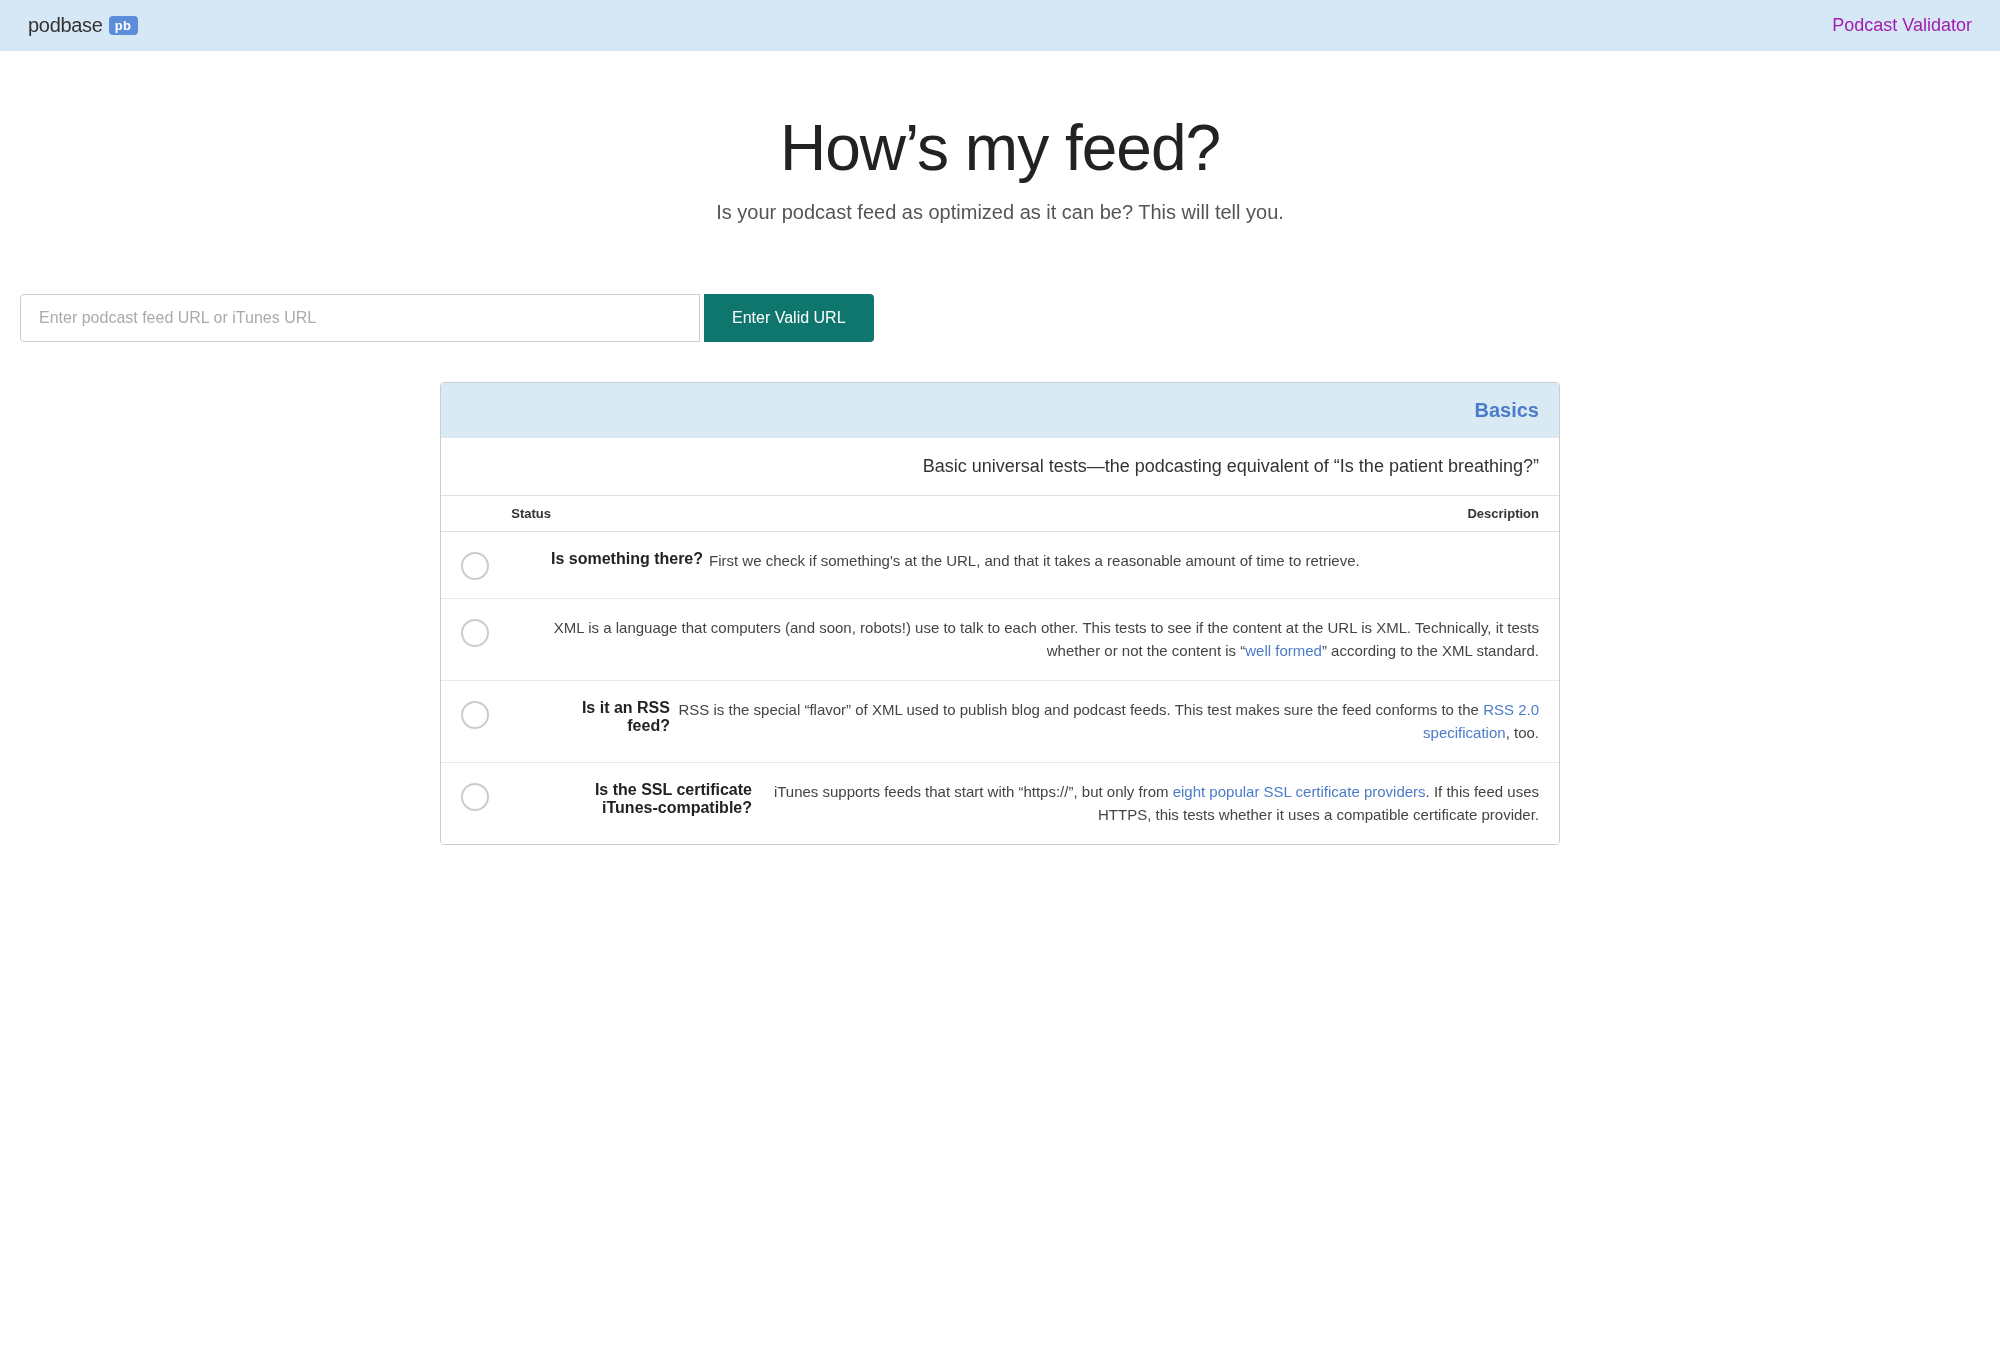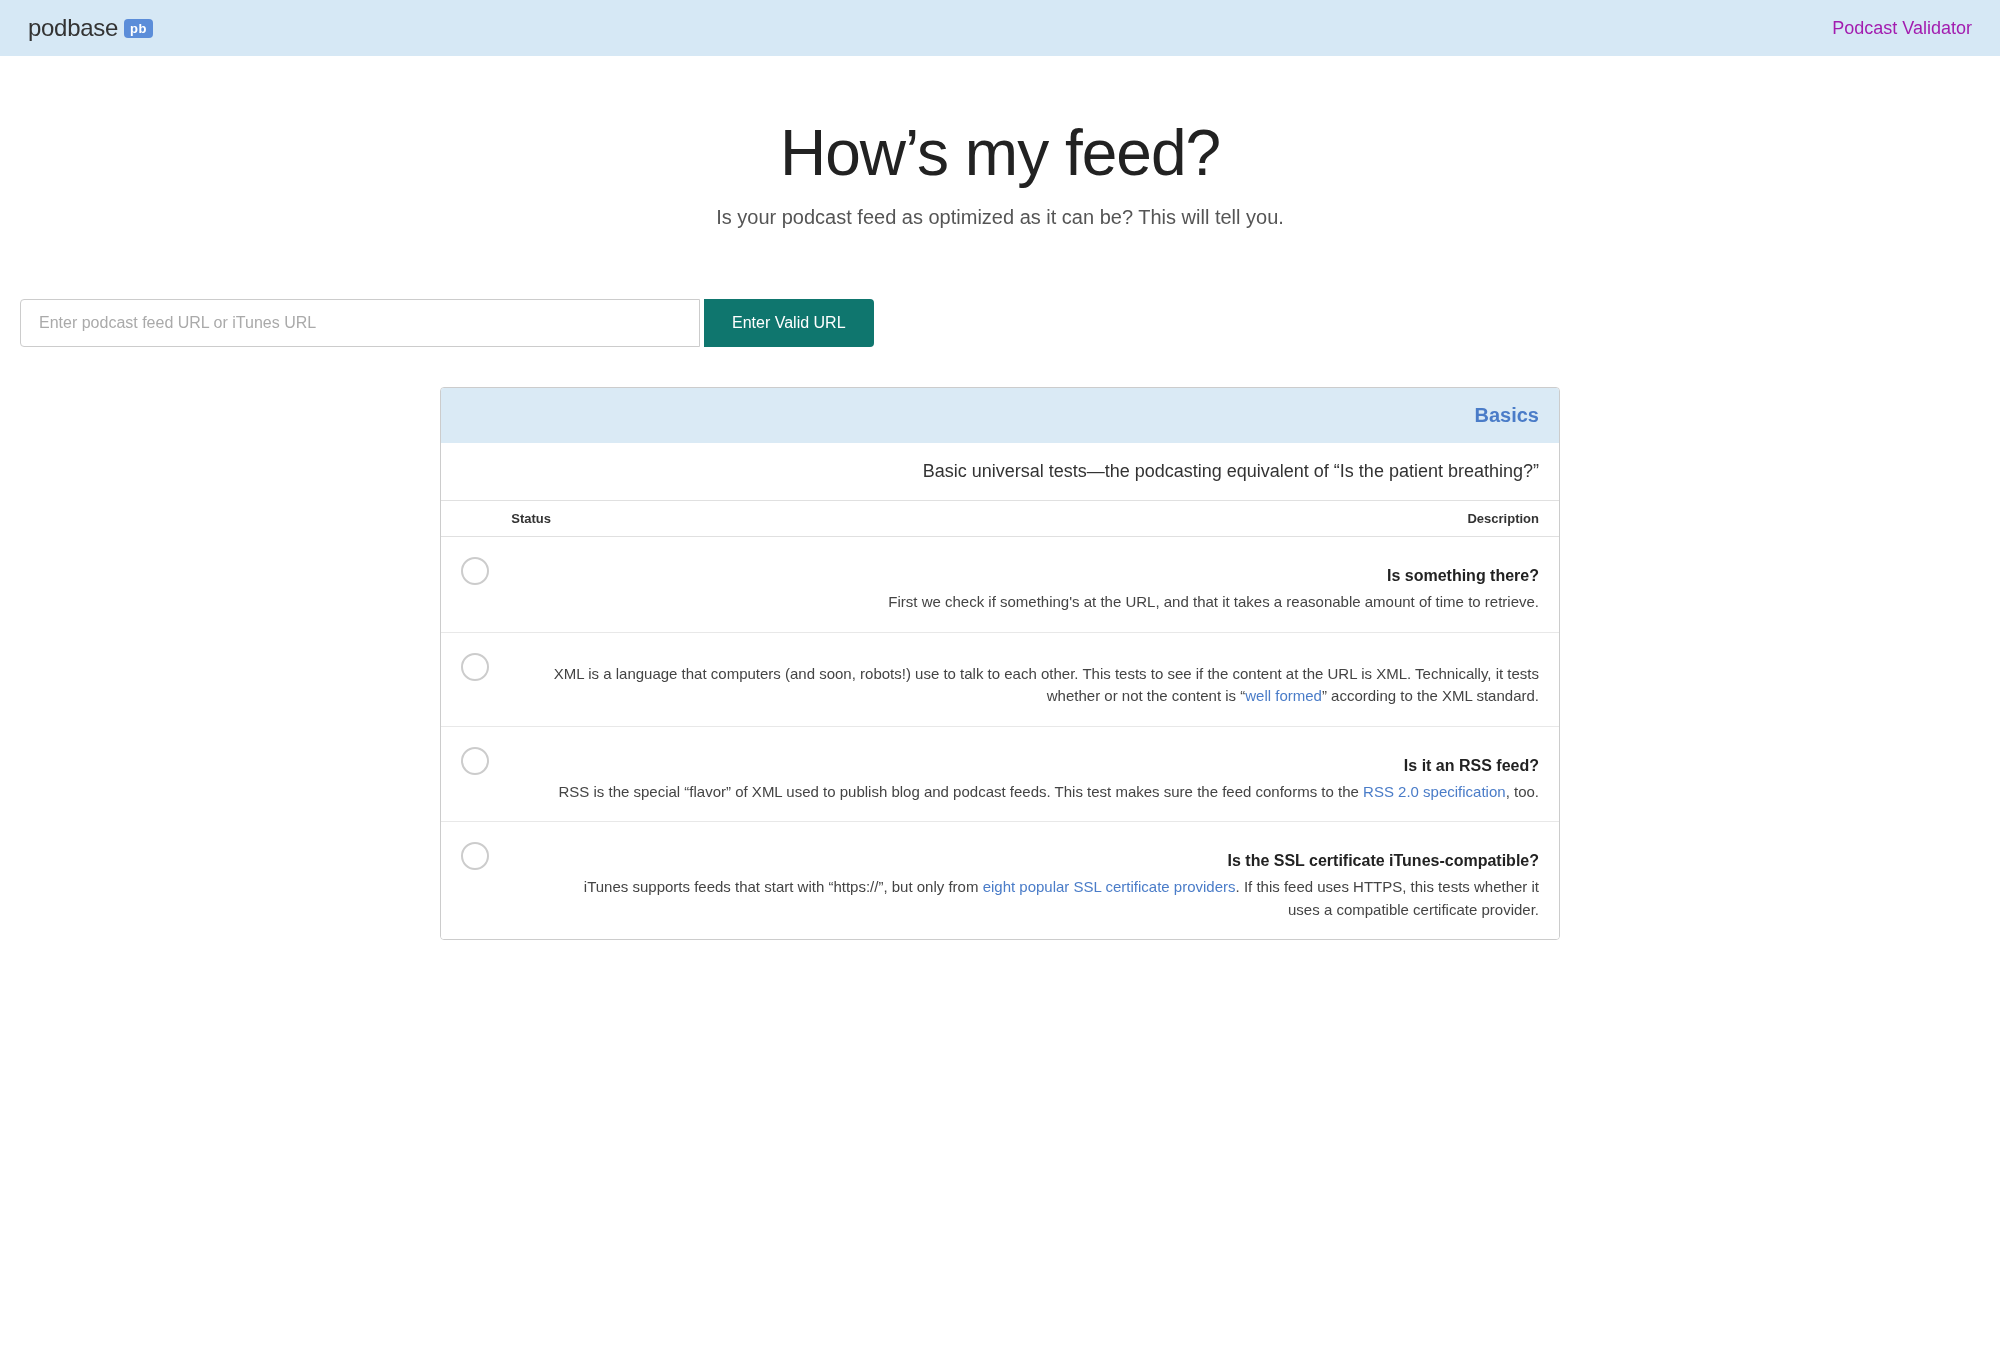--- a/index.html
+++ b/index.html
@@ -24,21 +24,21 @@
       justify-content: space-between;
     }
 
     .logo-area {
       display: flex;
       align-items: center;
       gap: 6px;
     }
 
     .logo-text {
-      font-size: 24px;
+      font-size: 20px;
       font-weight: 400;
       color: #333333;
       letter-spacing: -0.3px;
     }
 
     .logo-badge {
       background: #5b8dd9;
       color: #ffffff;
       font-size: 13px;
       font-weight: 700;
@@ -181,23 +181,22 @@
     .status-circle {
       width: 28px;
       height: 28px;
       border-radius: 50%;
       border: 2px solid #cccccc;
       background: #ffffff;
     }
 
     .test-content {
       display: flex;
-      flex-direction: column;
+      flex-direction: row;
       gap: 6px;
-      margin-top: 12px;
     }
 
     .test-title {
       font-size: 16px;
       font-weight: 700;
       color: #222222;
     }
 
     .test-description {
       font-size: 15px;

